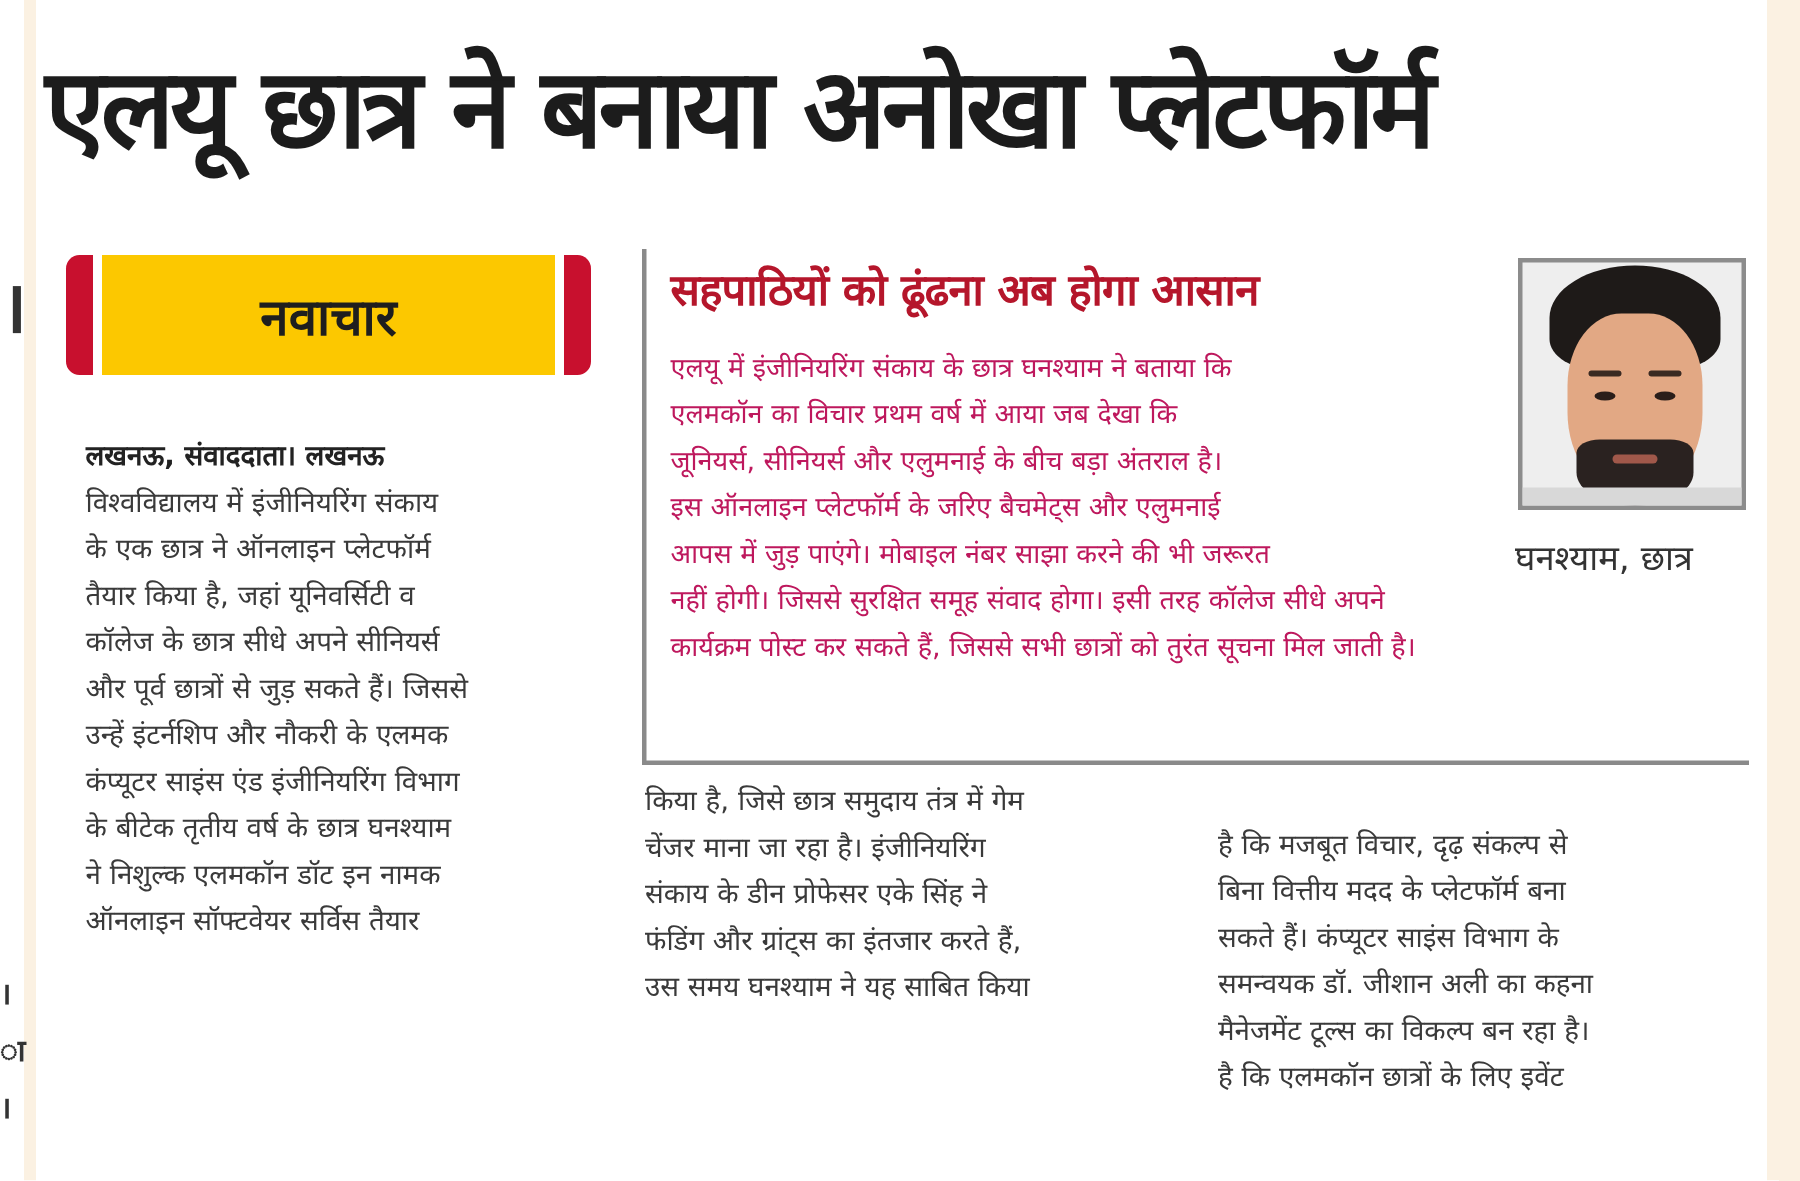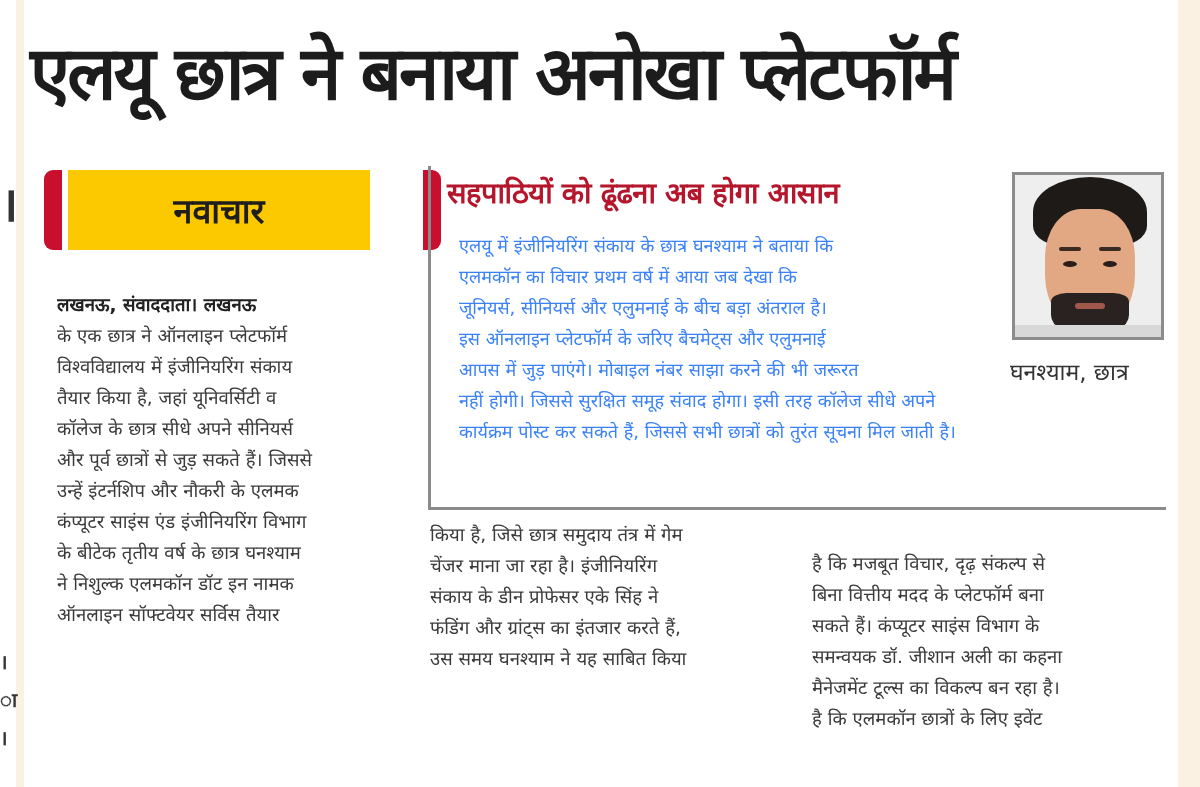--- a/index.html
+++ b/index.html
@@ -12,21 +12,21 @@
     .headline {
       position: absolute; left: 30px; top: 18px; width: 1150px; height: 110px;
       font-family: "DejaVu Sans", sans-serif; font-weight: bold; font-size: 74px;
       line-height: 110px; color: #1c1c1c; letter-spacing: -3px; white-space: nowrap;
       transform: scaleX(0.98); transform-origin: left center;
     }
 
     
     .edge-frag { position: absolute; left: 0; font-size: 20px; color: #333; font-weight: bold; }
 
-    .badge { position: absolute; left: 44px; top: 170px; width: 397px; height: 80px; padding-left: 12px; }
+    .badge { position: absolute; left: 44px; top: 170px; width: 350px; height: 80px; padding-left: 12px; }
     .badge-cap-left, .badge-cap-right {
       position: absolute; top: 0; width: 18px; height: 80px; background: #c8102e;
       border-radius: 9px 0 0 9px;
     }
     .badge-cap-left { left: 0; }
     .badge-cap-right { right: 0; border-radius: 0 9px 9px 0; }
     .badge-body {
       position: absolute; left: 24px; top: 0; width: 302px; height: 80px; background: #fcc800;
       display: flex; align-items: center; justify-content: center;
       font-size: 34px; font-weight: bold; color: #1e1e1e;
@@ -40,21 +40,21 @@
     .col-3 { left: 812px; top: 548px; width: 355px; }
 
     .sidebox {
       position: absolute; left: 428px; top: 166px; width: 738px; height: 344px;
       border-left: 3px solid #8a8a8a; border-bottom: 3px solid #8a8a8a;
     }
     .sidebox-title {
       position: absolute; left: 16px; top: 6px; font-size: 29px; font-weight: bold;
       color: #b5162b; white-space: nowrap; letter-spacing: -0.5px;
     }
-    .sidebox-body { position: absolute; left: 16px; top: 64px; font-size: 18px; line-height: 31px; color: #3b82f6; margin-left: 12px; }
+    .sidebox-body { position: absolute; left: 16px; top: 64px; font-size: 18px; line-height: 31px; color: #be185d; }
     .sidebox-body p { white-space: nowrap; }
 
     .photo {
       position: absolute; left: 1012px; top: 172px; width: 152px; height: 168px;
       border: 3px solid #8c8c8c; background: #eeeeee; overflow: hidden;
     }
     .photo .hair { position: absolute; left: 18px; top: 2px; width: 114px; height: 70px; background: #1e1a18; border-radius: 50% 50% 30% 30%; }
     .photo .face { position: absolute; left: 30px; top: 34px; width: 90px; height: 120px; background: #e2a884; border-radius: 40% 40% 45% 45%; }
     .photo .brow-l, .photo .brow-r { position: absolute; top: 72px; width: 22px; height: 4px; background: #3a2a22; border-radius: 2px; }
     .photo .brow-l { left: 44px; } .photo .brow-r { left: 84px; }
@@ -80,22 +80,22 @@
 <h1 class="headline">एलयू छात्र ने बनाया अनोखा प्लेटफॉर्म</h1>
 
 <div class="badge">
   <div class="badge-cap-left"></div>
   <div class="badge-body">नवाचार</div>
   <div class="badge-cap-right"></div>
 </div>
 
 <div class="col col-1">
   <p class="dateline">लखनऊ, संवाददाता। लखनऊ</p>
+  <p>विश्वविद्यालय में इंजीनियरिंग संकाय</p>
   <p>के एक छात्र ने ऑनलाइन प्लेटफॉर्म</p>
-  <p>विश्वविद्यालय में इंजीनियरिंग संकाय</p>
   <p>तैयार किया है, जहां यूनिवर्सिटी व</p>
   <p>कॉलेज के छात्र सीधे अपने सीनियर्स</p>
   <p>और पूर्व छात्रों से जुड़ सकते हैं। जिससे</p>
   <p>उन्हें इंटर्नशिप और नौकरी के एलमक</p>
   <p> कंप्यूटर साइंस एंड इंजीनियरिंग विभाग</p>
   <p>के बीटेक तृतीय वर्ष के छात्र घनश्याम</p>
   <p>ने निशुल्क एलमकॉन डॉट इन नामक</p>
   <p>ऑनलाइन सॉफ्टवेयर सर्विस तैयार</p>
 </div>
 

